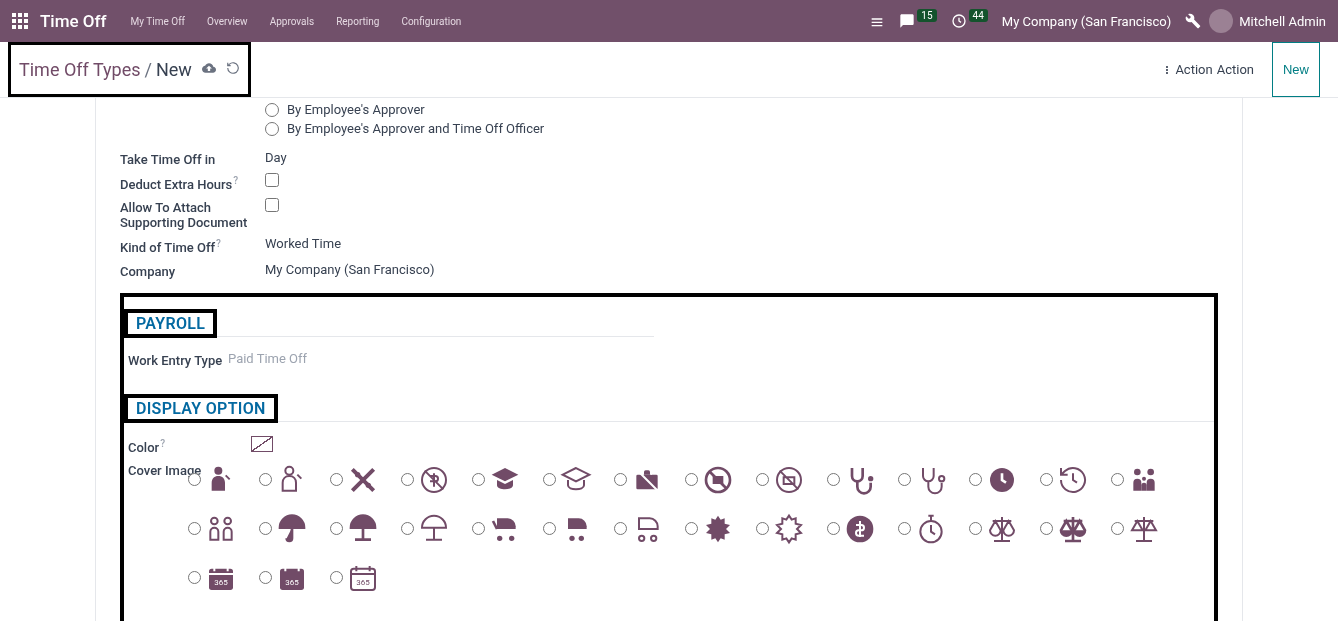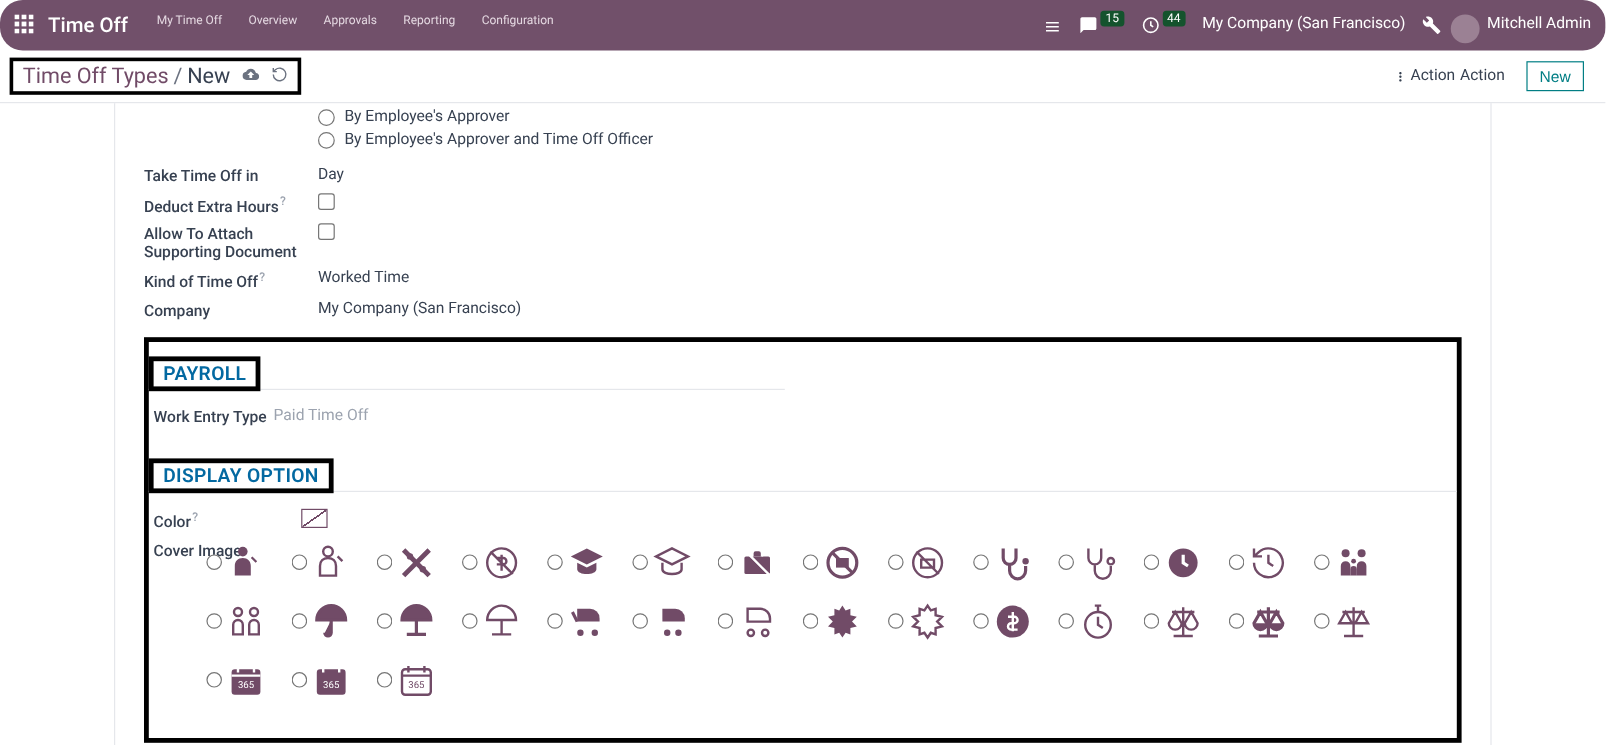--- a/index.html
+++ b/index.html
@@ -1,28 +1,28 @@
 <!DOCTYPE html>
 <html><head>
   <meta charset="utf-8">
   <style>
     * { box-sizing: border-box; margin: 0; padding: 0; }
     body { font-family: -apple-system, BlinkMacSystemFont, "Segoe UI", Roboto, sans-serif; font-size: 13px; color: #374151; background: #fff; }
     
-    .topnav { background: #71506a; color: #fff; height: 42px; display: flex; padding: 12px 12px; border-radius: 19px; }
+    .topnav { background: #71506a; color: #fff; height: 42px; display: flex; align-items: center; padding: 0 12px; }
     .topnav .apps-icon { width: 16px; height: 16px; display: inline-flex; margin-right: 12px; cursor: pointer; }
     .topnav .brand { font-size: 17px; font-weight: 500; margin-right: 24px; }
     .topnav .nav-item { margin-right: 22px; color: #e5d9e2; cursor: pointer; font-size: 10px; }
     .topnav .spacer { flex: 1; }
     .topnav .right-item { margin-left: 14px; display: inline-flex; align-items: center; cursor: pointer; position: relative; }
     .topnav .badge { background: #14532d; color: #fff; border-radius: 3px; font-size: 10px; padding: 1px 4px; margin-left: 2px; position: relative; top: -6px; }
     .topnav .company { margin-left: 14px; font-size: 13px; }
     .topnav .avatar { width: 24px; height: 24px; border-radius: 50%; background: #9b8194; margin-left: 8px; display:inline-block; }
     
-    .subhead { height: 44px; border-bottom: 1px solid #e5e7eb; display: flex; align-items: center; padding: 0 18px 0 8px; }
+    .subhead { height: 56px; border-bottom: 1px solid #e5e7eb; display: flex; padding: 0 18px 0 8px; }
     .breadcrumb-box { border: 3px solid #000; padding: 2px 8px; display: inline-flex; align-items: center; }
     .breadcrumb-box a { color: #714b67; text-decoration: none; font-size: 18px; }
     .breadcrumb-box .sep { color: #6b7280; margin: 0 4px; font-size: 18px; }
     .breadcrumb-box .current { color: #374151; font-size: 18px; }
     .breadcrumb-box .mini-icon { margin-left: 10px; color: #6b7280; cursor: pointer; }
     .subhead .spacer { flex: 1; }
     .action-btn { color: #374151; cursor: pointer; display: inline-flex; align-items: center; gap: 4px; margin-right: 18px; }
     .new-btn { border: 1px solid #017e84; color: #017e84; background: #fff; padding: 4px 10px; cursor: pointer; font-size: 13px; }
     
     .sheet-wrap { display: flex; justify-content: center; padding: 0 0 40px 0; }
@@ -45,21 +45,21 @@
     .section-box { border: 4px solid #000; display: inline-block; padding: 1px 8px; margin-top: 18px; }
     .section-title { font-size: 16px; font-weight: 600; color: #0369a1; letter-spacing: 0.3px; }
     .section-underline { height: 1px; background: #e5e7eb; margin-top: -2px; width: 530px; }
     
     .color-swatch { width: 22px; height: 16px; border: 1px solid #714b67; background: linear-gradient(to bottom right, transparent 47%, #714b67 47%, #714b67 53%, transparent 53%); cursor: pointer; display: inline-block; }
     
     .big-box { border: 4px solid #000; padding: 6px 0 30px 0; margin-top: 8px; }
     .big-box .section-box { margin-top: 6px; }
     .big-box .form-row { padding-left: 4px; }
     
-    .cover-grid { display: flex; flex-wrap: wrap; gap: 13px; padding-left: 48px; margin-top: -22px; }
+    .cover-grid { display: flex; flex-wrap: wrap; gap: 13px; padding-left: 64px; margin-top: -22px; }
     .cover-cell { display: inline-flex; align-items: center; width: 58px; }
     .cover-cell input[type=radio] { margin-right: 2px; cursor: pointer; }
     .cover-icon { width: 36px; height: 36px; display: inline-flex; align-items: center; justify-content: center; color: #714b67; }
     .cover-icon svg { width: 32px; height: 32px; }
     .cover-icon.outline svg { fill: none; stroke: #714b67; stroke-width: 1.5; }
     .cover-icon.solid svg { fill: #714b67; stroke: none; }
     
     .payroll-value { color: #9ca3af; }
   </style>
 </head>

